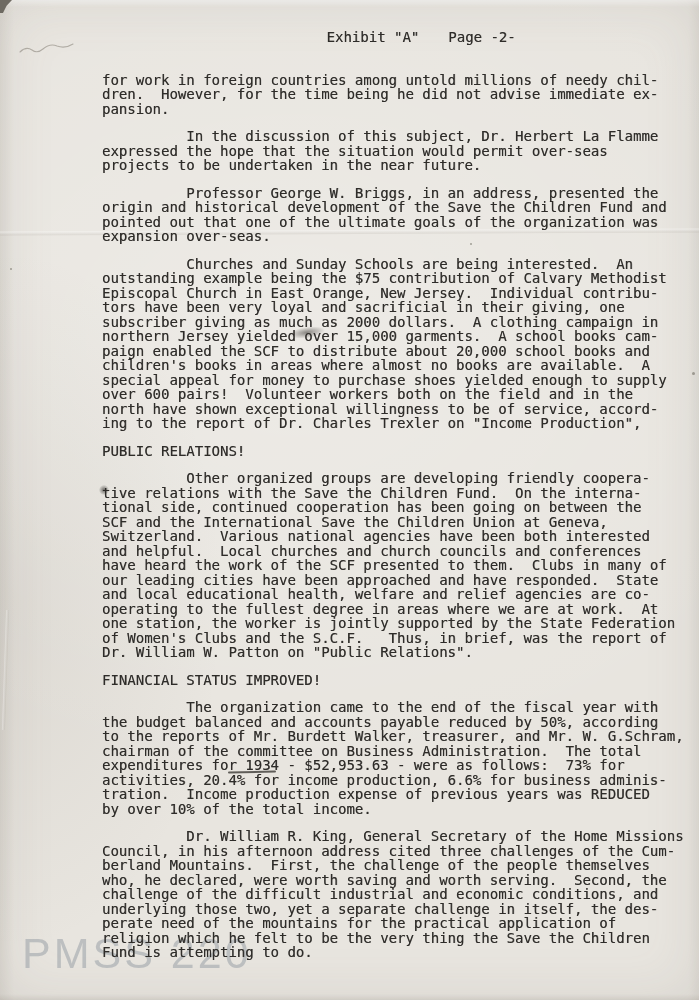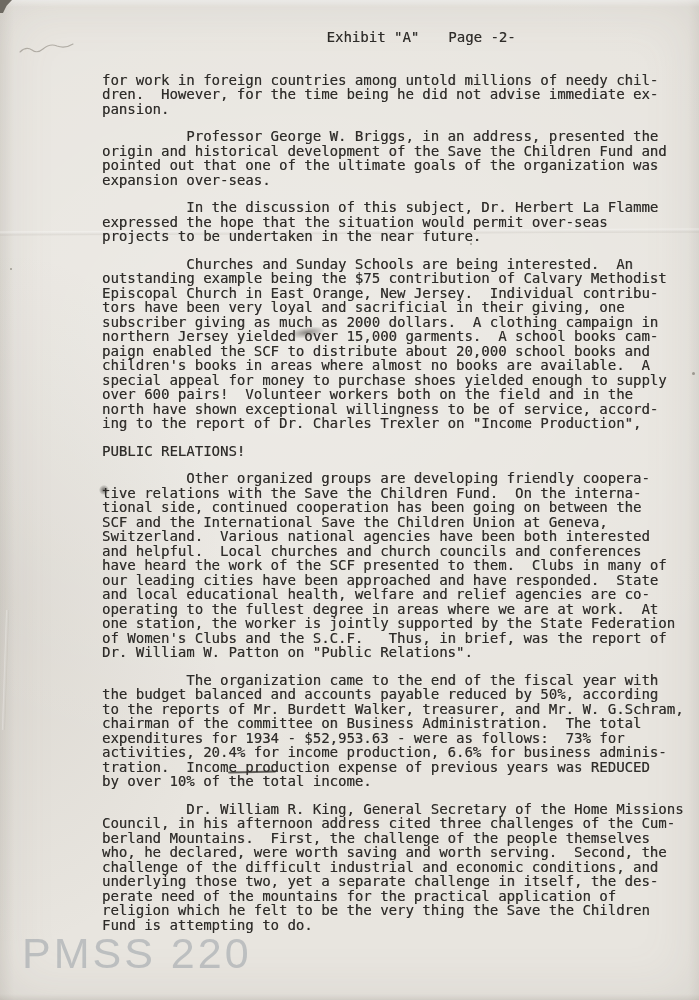--- a/index.html
+++ b/index.html
@@ -137,27 +137,27 @@
   </svg>
 
   <div class="content ink">
     <div class="header-line">
       <span>Exhibit "A"</span><span class="hdr-page">Page -2-</span>
     </div>
 
     <div class="doc-block">for work in foreign countries among untold millions of needy chil-
 dren.  However, for the time being he did not advise immediate ex-
 pansion.</div>
+    <div class="doc-block">          In the discussion of this subject, Dr. Herbert La Flamme
+expressed the hope that the situation would permit over-seas
+projects to be undertaken in the near future.</div>
     <div class="doc-block">          Professor George W. Briggs, in an address, presented the
 origin and historical development of the Save the Children Fund and
 pointed out that one of the ultimate goals of the organization was
 expansion over-seas.</div>
-    <div class="doc-block">          In the discussion of this subject, Dr. Herbert La Flamme
-expressed the hope that the situation would permit over-seas
-projects to be undertaken in the near future.</div>
     <div class="doc-block">          Churches and Sunday Schools are being interested.  An
 outstanding example being the $75 contribution of Calvary Methodist
 Episcopal Church in East Orange, New Jersey.  Individual contribu-
 tors have been very loyal and sacrificial in their giving, one
 subscriber giving as much as 2000 dollars.  A clothing campaign in
 northern Jersey yielded over 15,000 garments.  A school books cam-
 paign enabled the SCF to distribute about 20,000 school books and
 children's books in areas where almost no books are available.  A
 special appeal for money to purchase shoes yielded enough to supply
 over 600 pairs!  Volunteer workers both on the field and in the
@@ -170,20 +170,21 @@
 SCF and the International Save the Children Union at Geneva,
 Switzerland.  Various national agencies have been both interested
 and helpful.  Local churches and church councils and conferences
 have heard the work of the SCF presented to them.  Clubs in many of
 our leading cities have been approached and have responded.  State
 and local educational health, welfare and relief agencies are co-
 operating to the fullest degree in areas where we are at work.  At
 one station, the worker is jointly supported by the State Federation
 of Women's Clubs and the S.C.F.   Thus, in brief, was the report of
 Dr. William W. Patton on "Public Relations".</div>
+    <div class="doc-block heading">FINANCIAL STATUS IMPROVED!</div>
     <div class="doc-block">          The organization came to the end of the fiscal year with
 the budget balanced and accounts payable reduced by 50%, according
 to the reports of Mr. Burdett Walker, treasurer, and Mr. W. G.Schram,
 chairman of the committee on Business Administration.  The total
 expenditures for 1934 - $52,953.63 - were as follows:  73% for
 activities, 20.4% for income production, 6.6% for business adminis-
 tration.  Income production expense of previous years was REDUCED
 by over 10% of the total income.</div>
     <div class="doc-block">          Dr. William R. King, General Secretary of the Home Missions
 Council, in his afternoon address cited three challenges of the Cum-

